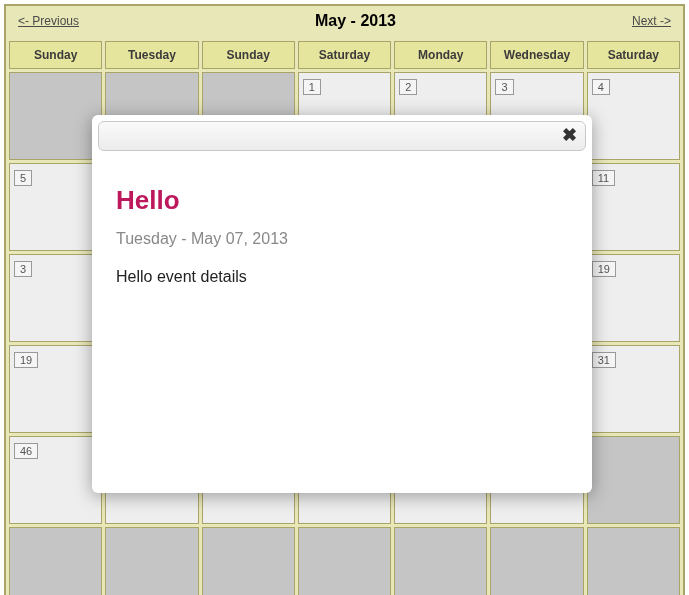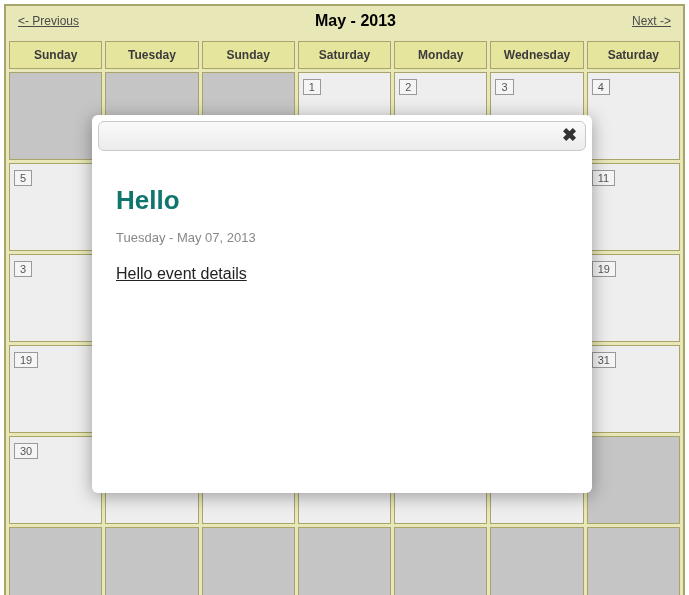--- a/index.html
+++ b/index.html
@@ -91,34 +91,33 @@
     color: #333;
     cursor: pointer;
     line-height: 1;
   }
   .modal-body {
     padding: 10px 24px;
   }
   .ev-title {
     font-size: 26px;
     font-weight: bold;
-    color: #0f766e;
+    color: #be185d;
     margin: 18px 0 14px 0;
     font-family: Arial, sans-serif;
   }
   .ev-date {
-    font-size: 13px;
+    font-size: 16px;
     color: #888;
     margin-bottom: 20px;
   }
   .ev-det {
     font-size: 16px;
     color: #222;
     font-family: Arial, sans-serif;
-    text-decoration: underline;
   }
 </style>
 </head>
 <body>
 
 <div class="cal">
   <div class="header">
     <span class="nav">&lt;- Previous</span>
     <span class="title">May - 2013</span>
     <span class="nav">Next -&gt;</span>
@@ -166,21 +165,21 @@
         <tr>
           <td><span class="dnum">19</span></td>
           <td></td>
           <td></td>
           <td></td>
           <td></td>
           <td></td>
           <td><span class="dnum">31</span></td>
         </tr>
         <tr>
-          <td><span class="dnum">30</span></td>
+          <td><span class="dnum">46</span></td>
           <td></td>
           <td></td>
           <td></td>
           <td></td>
           <td></td>
           <td class="other"></td>
         </tr>
         <tr>
           <td class="other"></td>
           <td class="other"></td>

